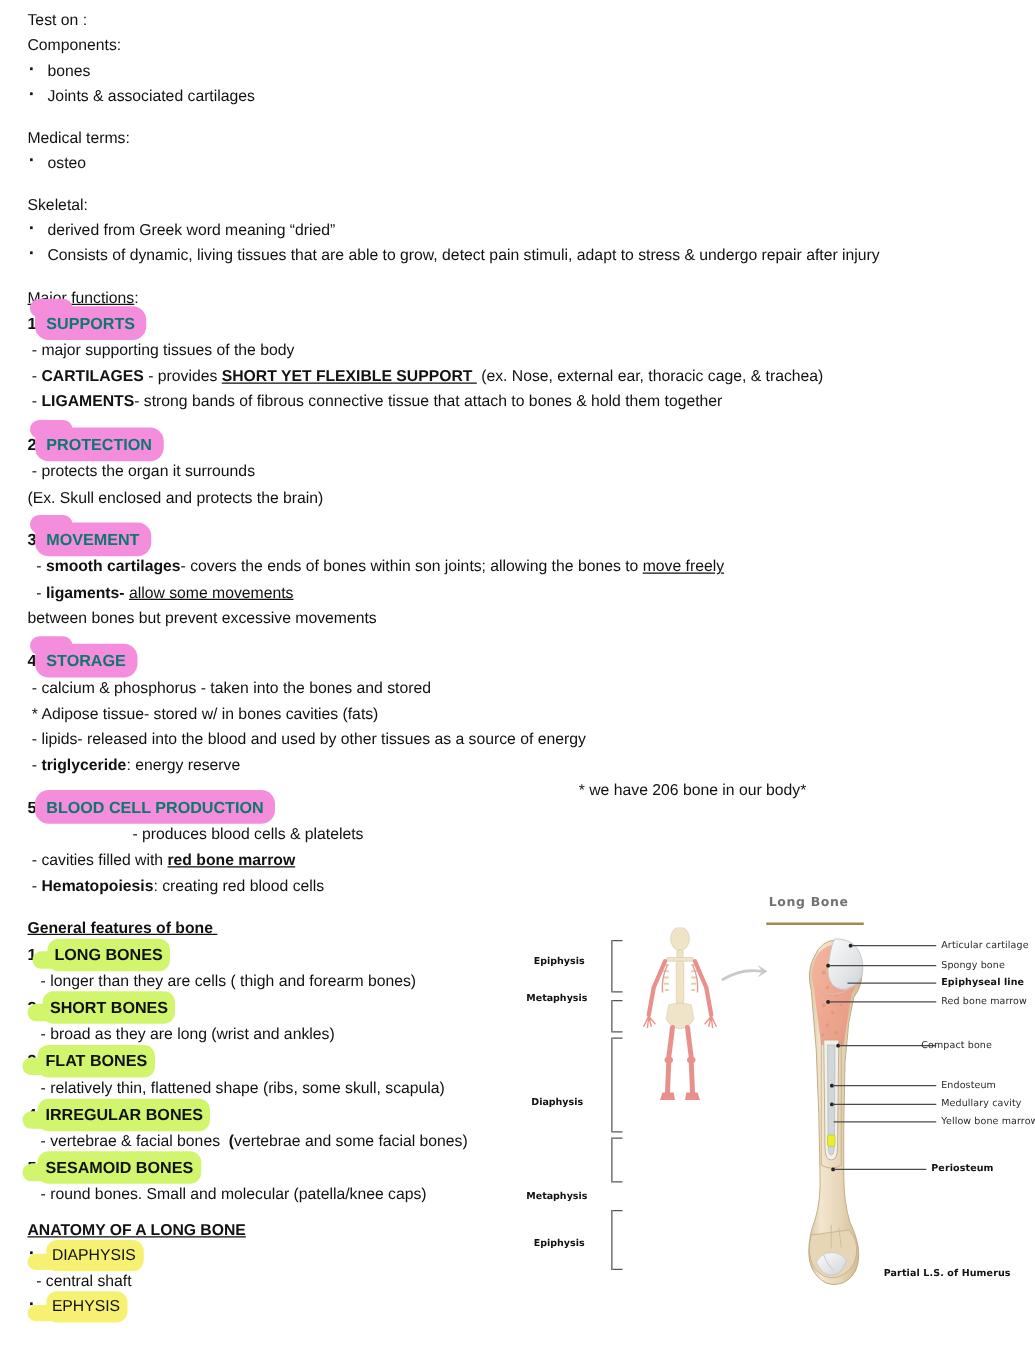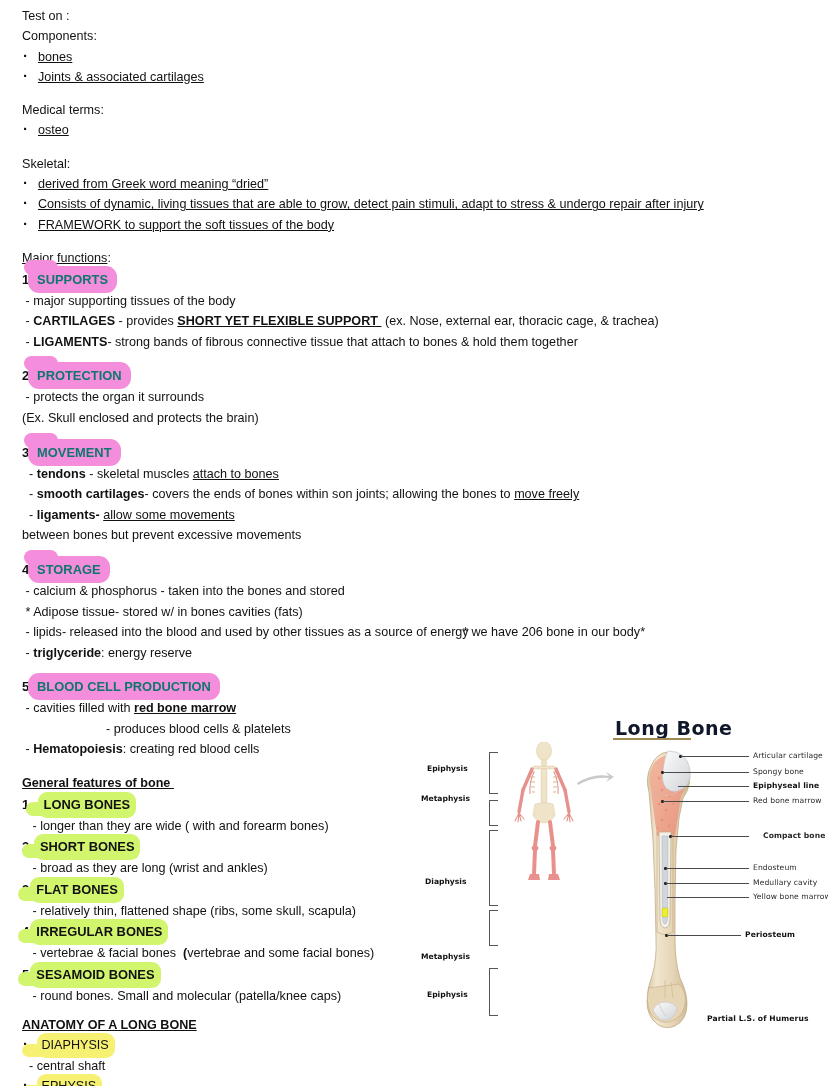--- a/index.html
+++ b/index.html
@@ -12,21 +12,21 @@
 
   .notes{position:absolute;left:0;top:0;width:828px;}
 
   
   .row{position:relative;font-size:12.6px;line-height:20.6px;white-space:pre;padding-left:22px;}
   .row.b{font-weight:bold;}
   .sp{height:13px;}
   .sp-s{height:8px;}
 
   .hd{font-size:12.6px;font-weight:normal;line-height:20.3px;padding-left:22px;white-space:pre;}
-  .bullet{position:relative;padding-left:38px;font-size:12.6px;line-height:20.3px;white-space:pre;text-decoration:underline;}
+  .bullet{position:relative;padding-left:38px;font-size:12.6px;line-height:20.3px;white-space:pre;}
   .bullet:before{content:"\00B7";position:absolute;left:23px;top:-1px;font-size:15px;font-weight:bold;}
 
   .u{text-decoration:underline;text-align:right;}
   .bo{font-weight:bold;}
 
   
   .hl{position:relative;display:inline-block;z-index:1;}
   .hl > span{position:relative;z-index:2;}
   .hl:before{
     content:"";position:absolute;z-index:0;
@@ -72,21 +72,21 @@
   .note206{
     position:absolute;left:463px;top:625px;
     font-size:12.6px;font-weight:normal;white-space:pre;
   }
 
   
   .diagram{position:absolute;left:463px;top:712px;width:365px;height:320px;}
   .dg-title{
     position:absolute;left:152px;top:5px;
     font-family:"DejaVu Sans", sans-serif;
-    font-size:19px;font-weight:bold;color:#0f172a;
+    font-size:10px;font-weight:bold;color:#737373;
     letter-spacing:.5px;
   }
   .dg-title-rule{position:absolute;left:150px;top:26px;width:78px;height:1.5px;background:#a08a52;}
 
   .dg-label{
     position:absolute;font-family:"DejaVu Sans", sans-serif;
     font-size:7.6px;color:#2a2a2a;white-space:nowrap;letter-spacing:.1px;
   }
   .dg-label.bold{font-weight:bold;color:#111;}
   .dg-leader{position:absolute;height:1px;background:#4a4a4a;}
@@ -119,66 +119,64 @@
     <div class="bullet">Joints &amp; associated cartilages</div>
 
     <div class="sp"></div>
     <div class="hd">Medical terms:</div>
     <div class="bullet">osteo</div>
 
     <div class="sp"></div>
     <div class="hd">Skeletal:</div>
     <div class="bullet">derived from Greek word meaning “dried”</div>
     <div class="bullet">Consists of dynamic, living tissues that are able to grow, detect pain stimuli, adapt to stress &amp; undergo repair after injury</div>
-    <div class="bullet">FRAMEWORK to support the soft tissues of the body</div>
 
     <div class="sp"></div>
 
     <div class="row"><span class="u">Major functions</span><span>:</span></div>
 
     <div class="hlrow"><span>1)</span> <span class="hl pink"><span>SUPPORTS</span></span></div>
     <div class="row"><span> - major supporting tissues of the body</span></div>
     <div class="row"> - <span class="bo">CARTILAGES</span> - provides <span class="u bo">SHORT YET FLEXIBLE SUPPORT </span> (ex. Nose, external ear, thoracic cage, &amp; trachea)</div>
     <div class="row"> - <span class="bo">LIGAMENTS</span>- strong bands of fibrous connective tissue that attach to bones &amp; hold them together</div>
 
     <div class="sp"></div>
 
     <div class="hlrow"><span>2)</span> <span class="hl pink"><span>PROTECTION</span></span></div>
     <div class="row"> - protects the organ it surrounds</div>
     <div class="row">(Ex. Skull enclosed and protects the brain)</div>
 
     <div class="sp"></div>
 
     <div class="hlrow"><span>3)</span> <span class="hl pink"><span>MOVEMENT</span></span></div>
-    <div class="row">  - <span class="bo">tendons</span> - skeletal muscles <span class="u">attach to bones</span></div>
     <div class="row">  - <span class="bo">smooth cartilages</span>- covers the ends of bones within son joints; allowing the bones to <span class="u">move freely</span></div>
     <div class="row">  - <span class="bo">ligaments-</span> <span class="u">allow some movements</span></div>
     <div class="row">between bones but prevent excessive movements</div>
 
     <div class="sp"></div>
 
     <div class="hlrow"><span>4)</span> <span class="hl pink"><span>STORAGE</span></span></div>
     <div class="row"> - calcium &amp; phosphorus - taken into the bones and stored</div>
     <div class="row"> * Adipose tissue- stored w/ in bones cavities (fats)</div>
     <div class="row"> - lipids- released into the blood and used by other tissues as a source of energy</div>
     <div class="row"> - <span class="bo">triglyceride</span>: energy reserve</div>
 
     <div class="sp"></div>
 
     <div class="hlrow"><span>5)</span> <span class="hl pink p-none"><span>BLOOD CELL PRODUCTION</span></span></div>
+    <div class="row">                        - produces blood cells &amp; platelets</div>
     <div class="row"> - cavities filled with <span class="u bo">red bone marrow</span></div>
-    <div class="row">                        - produces blood cells &amp; platelets</div>
     <div class="row"> - <span class="bo">Hematopoiesis</span>: creating red blood cells</div>
 
     <div class="sp"></div>
 
     <div class="row b"><span class="u">General features of bone </span></div>
 
     <div class="hlrow"><span>1.</span>   <span class="hl green"><span>LONG BONES</span></span></div>
-    <div class="row">   - longer than they are wide ( with and forearm bones)</div>
+    <div class="row">   - longer than they are cells ( thigh and forearm bones)</div>
     <div class="hlrow"><span>2.</span>  <span class="hl green"><span>SHORT BONES</span></span></div>
     <div class="row">   - broad as they are long (wrist and ankles)</div>
     <div class="hlrow"><span>3.</span> <span class="hl green"><span>FLAT BONES</span></span></div>
     <div class="row">   - relatively thin, flattened shape (ribs, some skull, scapula)</div>
     <div class="hlrow"><span>4.</span> <span class="hl green"><span>IRREGULAR BONES</span></span></div>
     <div class="row">   - vertebrae &amp; facial bones  <span class="bo">(</span>vertebrae and some facial bones)</div>
     <div class="hlrow"><span>5.</span> <span class="hl green"><span>SESAMOID BONES</span></span></div>
     <div class="row">   - round bones. Small and molecular (patella/knee caps)</div>
 
     <div class="sp-s"></div>
@@ -334,21 +332,21 @@
 
     <div class="dg-leader" style="left:215px;top:74px;width:71px;"></div>
     <div class="dg-label bold" style="left:290px;top:69px;">Epiphyseal line</div>
 
     <div class="dg-dot" style="left:198px;top:88px;"></div>
     <div class="dg-leader" style="left:200px;top:89px;width:86px;"></div>
     <div class="dg-label" style="left:290px;top:84px;">Red bone marrow</div>
 
     <div class="dg-dot" style="left:206px;top:123px;"></div>
     <div class="dg-leader" style="left:208px;top:124px;width:78px;"></div>
-    <div class="dg-label" style="left:300px;top:119px;font-weight:bold;">Compact bone</div>
+    <div class="dg-label" style="left:274px;top:119px;">Compact bone</div>
 
     <div class="dg-dot" style="left:201px;top:155px;"></div>
     <div class="dg-leader" style="left:203px;top:156px;width:83px;"></div>
     <div class="dg-label" style="left:290px;top:151px;">Endosteum</div>
 
     <div class="dg-dot" style="left:201px;top:170px;"></div>
     <div class="dg-leader" style="left:203px;top:171px;width:83px;"></div>
     <div class="dg-label" style="left:290px;top:166px;">Medullary cavity</div>
 
     <div class="dg-leader" style="left:204px;top:185px;width:82px;"></div>

